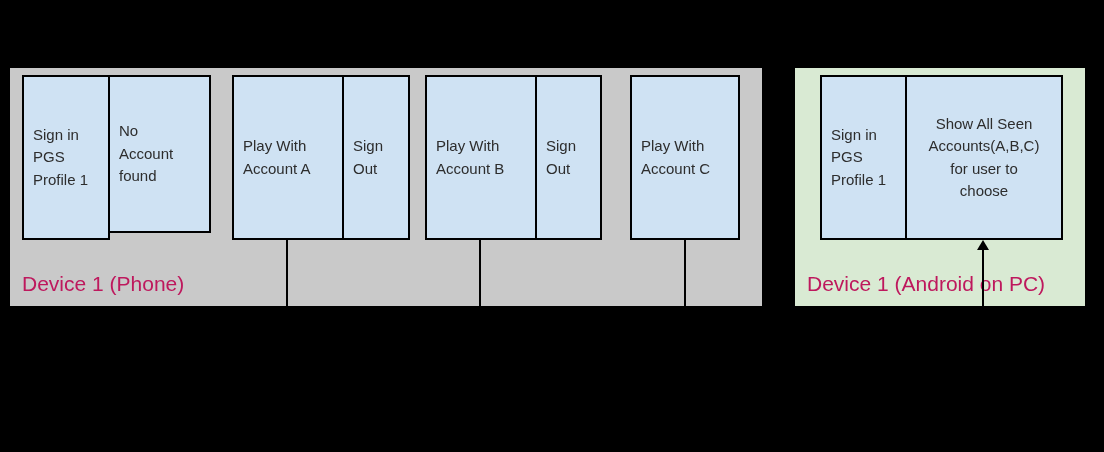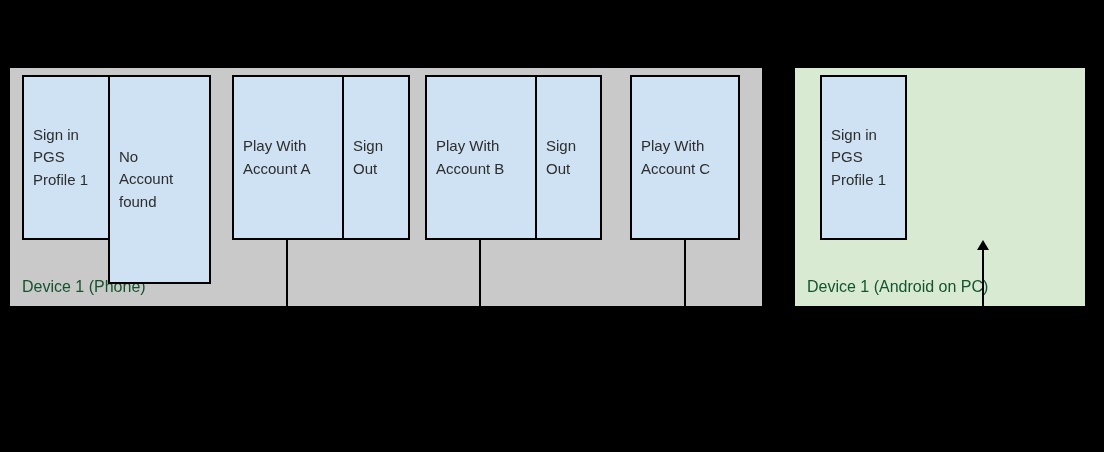--- a/index.html
+++ b/index.html
@@ -35,22 +35,22 @@
       left: 795px;
       top: 68px;
       width: 290px;
       height: 238px;
       background: #d9ead3;
     }
     .device-label {
       position: absolute;
       left: 12px;
       bottom: 10px;
-      font-size: 16px;
-      color: #14532d;
+      font-size: 21px;
+      color: #be185d;
     }
     .box {
       position: absolute;
       background: #cfe2f3;
       border: 2px solid #000000;
       box-sizing: border-box;
       color: #2d2d2d;
       font-size: 15px;
       line-height: 1.5;
       display: flex;
@@ -88,21 +88,21 @@
   </div>
 
   <div class="device device-2">
     <div class="device-label">Device 1 (Android on PC)</div>
   </div>
 
   <div class="box" style="left:22px;  top:75px; width:88px;  height:165px;">Sign in
 PGS
 Profile 1</div>
 
-  <div class="box" style="left:108px; top:75px; width:103px; height:209px;">No
+  <div class="box" style="left:108px; top:75px; width:103px; height:158px;">No
 Account
 found</div>
 
   <div class="box" style="left:232px; top:75px; width:112px; height:165px;">Play With
 Account A</div>
 
   <div class="box" style="left:342px; top:75px; width:68px;  height:165px;">Sign
 Out</div>
 
   <div class="box" style="left:425px; top:75px; width:112px; height:165px;">Play With
@@ -111,20 +111,24 @@
   <div class="box" style="left:535px; top:75px; width:67px;  height:165px;">Sign
 Out</div>
 
   <div class="box" style="left:630px; top:75px; width:110px; height:165px;">Play With
 Account C</div>
 
   <div class="box" style="left:820px; top:75px; width:87px;  height:165px;">Sign in
 PGS
 Profile 1</div>
 
+  <div class="box center" style="left:905px; top:75px; width:158px; height:165px;">Show All Seen
+Accounts(A,B,C)
+for user to
+choose</div>
 
   <div class="vline" style="left:286px; top:240px; height:66px;"></div>
 
   <div class="vline" style="left:479px; top:240px; height:66px;"></div>
 
   <div class="vline" style="left:684px; top:240px; height:66px;"></div>
 
   <div class="vline" style="left:982px; top:250px; height:56px;"></div>
   <div class="arrowhead-up" style="left:977px; top:240px;"></div>
 

